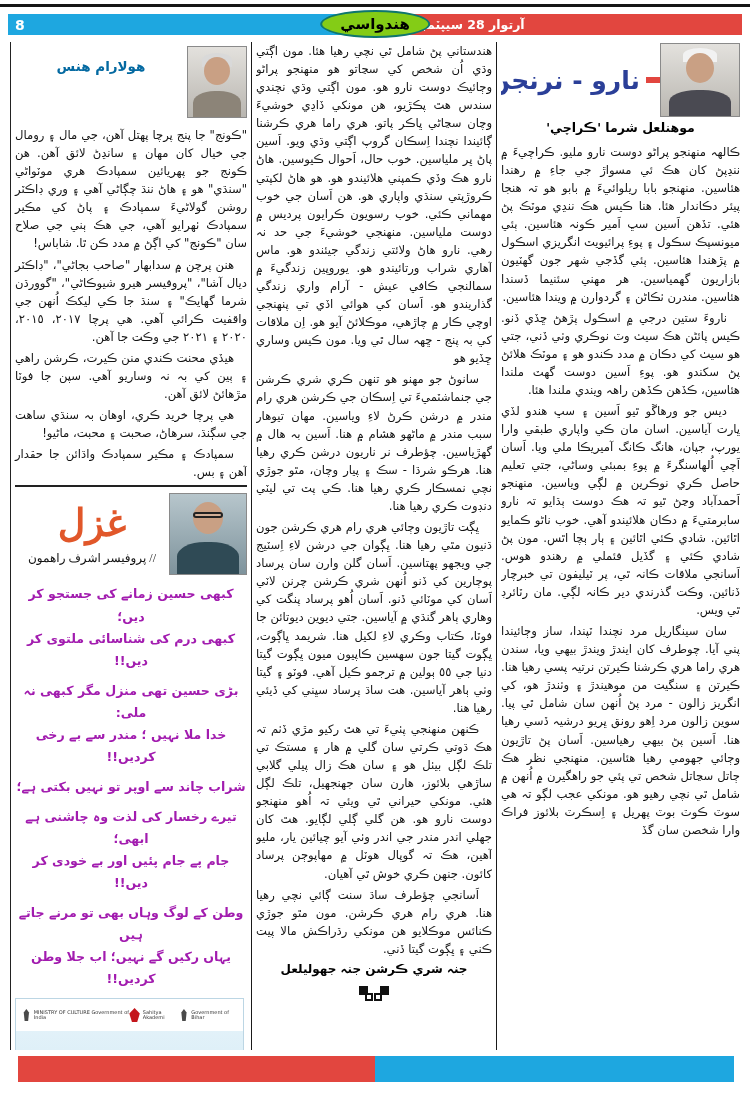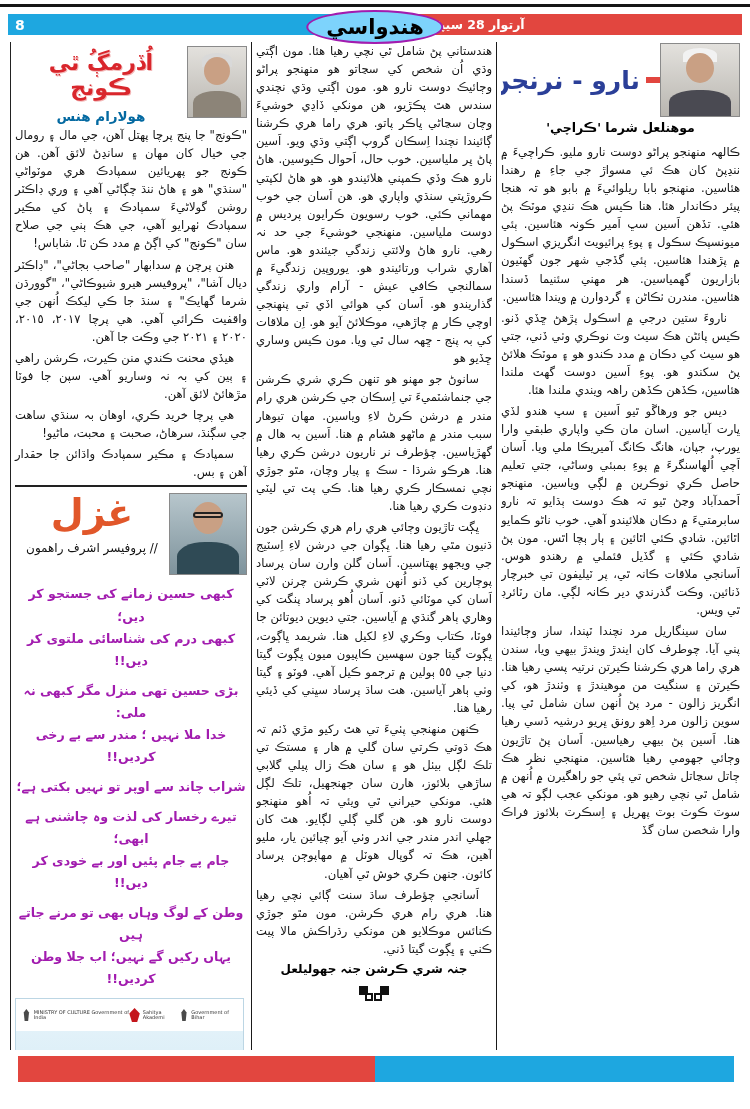--- a/index.html
+++ b/index.html
@@ -7,22 +7,22 @@
   .page { position:relative; width:750px; height:1109px; background:#fff; overflow:hidden;
           font-family:"DejaVu Sans", sans-serif; }
   .topline { position:absolute; top:4px; left:0; width:750px; height:3px; background:#151515; }
 
   
   .masthead { position:absolute; top:14px; left:8px; width:734px; height:21px; display:flex; }
   .m-blue { width:50%; background:#1ea7e0; color:#fff; display:flex; align-items:center;
             padding-left:7px; font-size:14px; font-weight:bold; }
   .m-red  { width:50%; background:#e2463f; color:#fff; display:flex; align-items:center;
             justify-content:flex-end; padding-right:12px; font-size:12.5px; font-weight:bold; direction:rtl; }
-  .m-oval { position:absolute; left:50%; top:-4px; transform:translateX(-50%); background:#7dd3fc;
-            border:2px solid #a21caf; border-radius:50%; padding:3px 18px; font-size:21px;
+  .m-oval { position:absolute; left:50%; top:-4px; transform:translateX(-50%); background:#84cc16;
+            border:2px solid #0f766e; border-radius:50%; padding:3px 18px; font-size:15px;
             font-weight:bold; direction:rtl; white-space:nowrap; }
 
   
   .cols { position:absolute; top:42px; left:10px; width:730px; height:1008px; display:flex; }
   .vr { width:1px; background:#1a1a1a; margin:0 4px; }
   .col { overflow:hidden; }
   .col-left  { width:237px; border-left:1px solid #222; padding-left:4px; }
   .col-mid   { width:236px; }
   .col-right { flex:1; }
 
@@ -44,21 +44,21 @@
 
   
   .la-head { display:flex; direction:rtl; align-items:flex-start; padding-top:4px; height:84px; }
   .la-titles { flex:1; text-align:center; padding-top:4px; }
   .la-title { color:#d9262c; font-size:22px; font-weight:bold; direction:rtl;
               text-shadow:1px 1px 0 #f3b9b9; }
   .la-author { color:#0369a1; font-size:13.5px; font-weight:bold; margin-top:8px; direction:rtl; }
 
   
   .ghazal { border-top:2px solid #222; margin-top:4px; padding-top:6px; }
-  .gz-head { display:flex; direction:rtl; align-items:flex-start; }
+  .gz-head { display:flex; direction:rtl; align-items:center;font-family:Liberation Serif, serif; }
   .gz-titles { flex:1; text-align:center; }
   .gz-title { color:#e1572a; font-size:38px; font-weight:bold; line-height:1.1; }
   .gz-byline { font-size:12px; margin-top:6px; direction:rtl; color:#111; }
   .gz-couplet { direction:rtl; text-align:center; font-size:12.6px; font-weight:bold;
                 line-height:1.75; color:#a21caf; margin-top:8px; }
 
   
   .poster { margin-top:8px; width:229px; height:308px; border:1px solid #bcd6e4; overflow:hidden;
             background:linear-gradient(180deg,#e8f4fa 0%,#cfe9f5 45%,#bfe0f0 100%); }
   .po-logos { height:32px; background:#fff; display:flex; align-items:center; justify-content:space-around; padding:2px 6px; }
@@ -100,21 +100,20 @@
   <div class="cols">
 
     <div class="col col-left">
       <div class="la-head">
         <div class="photo" style="width:60px;height:72px;">
           <span class="hair" style="top:6px;width:30px;height:14px;background:#d9d9d9;"></span>
           <span class="head" style="top:10px;width:26px;height:28px;"></span>
           <span class="torso" style="width:48px;height:26px;background:#8c8478;"></span>
         </div>
         <div class="la-titles">
-          <div class="la-title">اُڏرمڳُ ٿي ڪونج</div>
           <div class="la-author">هولارام هنس</div>
         </div>
       </div>
       <div class="body-text" style="font-size:11.2px;">
         <p>"ڪونج" جا پنج پرچا پهتل آهن، جي مال ۽ رومال جي خيال کان مهان ۽ سانڍڻ لائق آهن. هن ڪونج جو پهريائين سمپادڪ هري موٽواڻي "سنڌي" هو ۽ هاڻ ننڌ چڳاڻي آهي ۽ وري ڊاڪٽر روشن گولاڻيءَ سمپادڪ ۽ پاڻ کي مڪير سمپادڪ ٺهرايو آهي، جي هڪ ٻني جي صلاح سان "ڪونج" کي اڳڻ ۾ مدد ڪن ٿا. شاباس!</p>
         <p>هنن پرچن ۾ سدابهار "صاحب بجاڻي"، "ڊاڪٽر ديال آشا"، "پروفيسر هيرو شيوڪاڻي"، "گوورڌن شرما گهايڪ" ۽ سنڌ جا ڪي ليکڪ اُنهن جي واقفيت ڪرائي آهي. هي پرچا ٢٠١٧، ٢٠١٥، ٢٠٢٠ ۽ ٢٠٢١ جي وڪت جا آهن.</p>
         <p>هيڏي محنت ڪندي منن ڪيرت، ڪرشن راهي ۽ ٻين کي بہ نہ وساريو آهي. سپن جا فوٽا مڙهائڻ لائق آهن.</p>
         <p>هي پرچا خريد ڪري، اوهان بہ سنڌي ساهت جي سڳنڌ، سرهاڻ، صحبت ۽ محبت، ماڻيو!</p>
         <p>سمپادڪ ۽ مڪير سمپادڪ واڌائن جا حقدار آهن ۽ بس.</p>
       </div>

